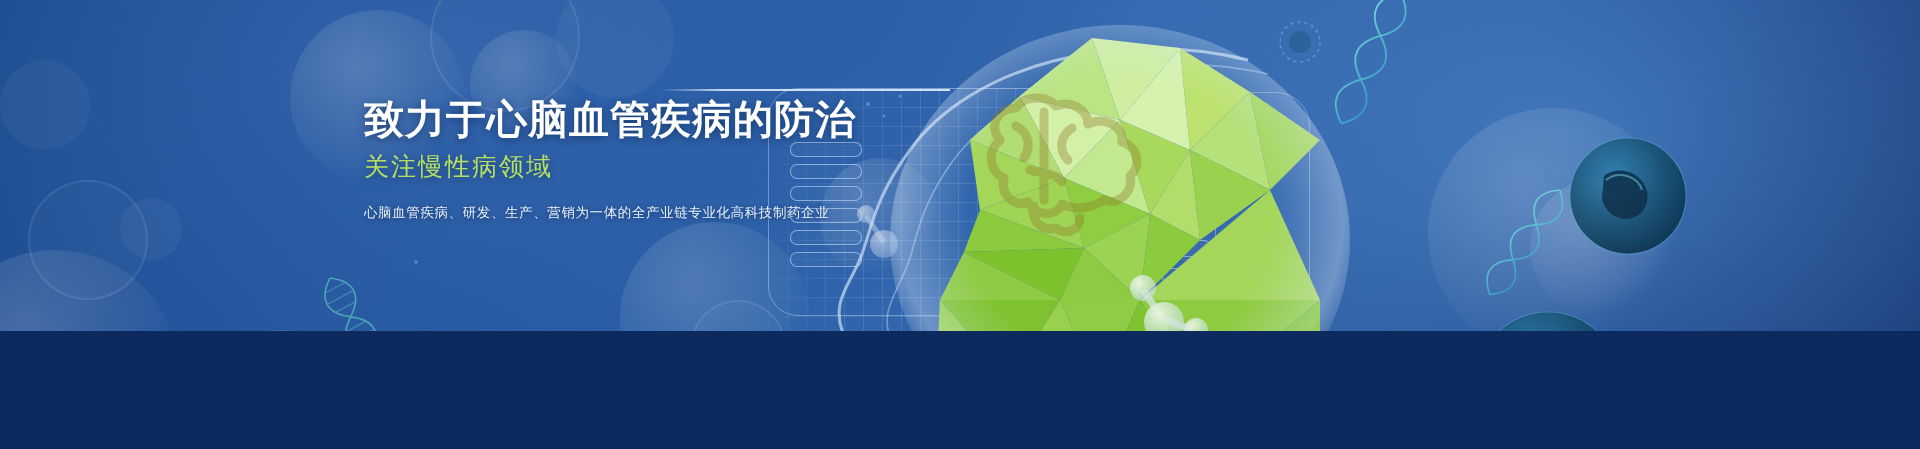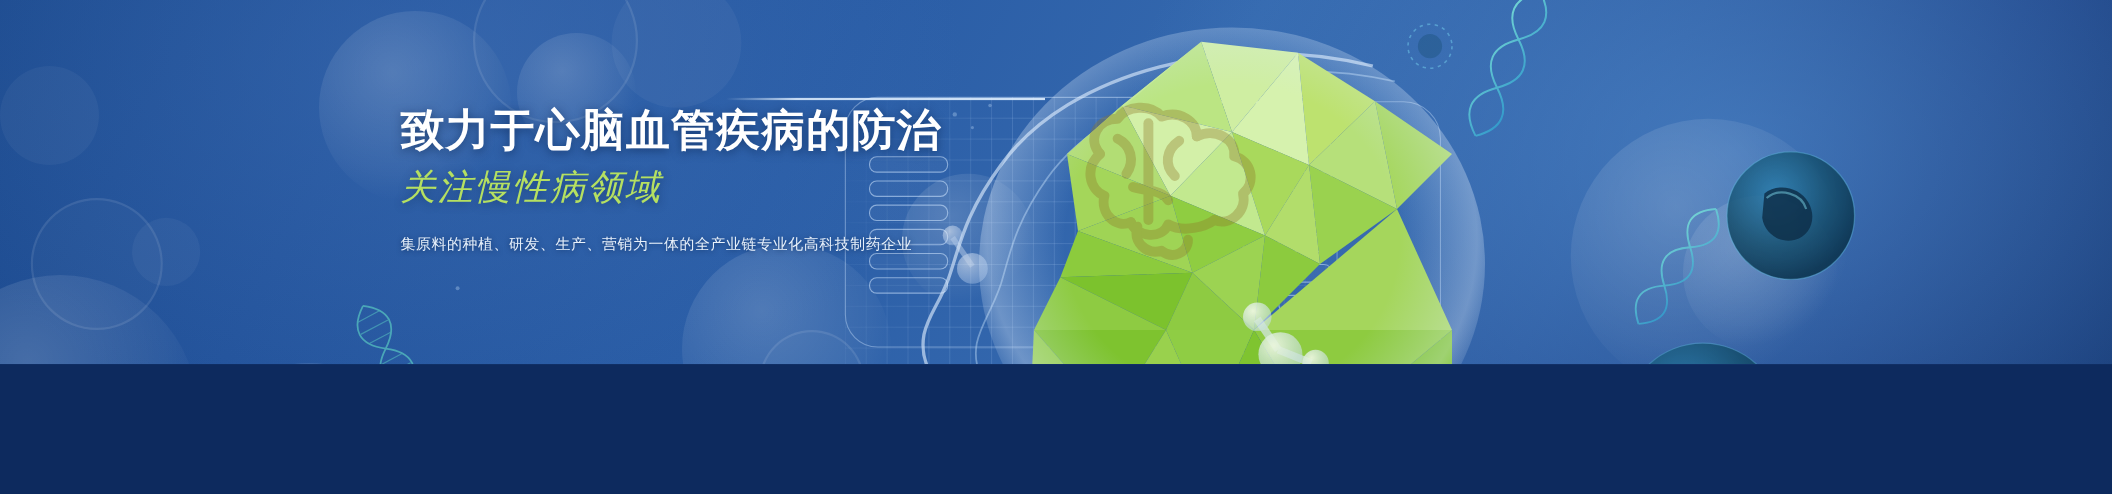--- a/index.html
+++ b/index.html
@@ -76,27 +76,26 @@
     font-weight:bold;
     line-height:1.22;
     color:#ffffff;
     letter-spacing:1px;
     white-space:nowrap;
     text-shadow:0 2px 9px rgba(6,28,66,0.55);
   }
   .headline .hl-em { color:#ffffff; }
   .subhead {
     margin-top:6px;
-    font-size:32px;
+    font-size:25px;
     line-height:1.3;
     color:#b5e061;
     letter-spacing:2px;
     white-space:nowrap;
     text-shadow:0 2px 9px rgba(6,28,66,0.45);
-    font-style:italic;
   }
   .tagline {
     margin-top:22px;
     font-size:13.5px;
     color:#e8f1fb;
     letter-spacing:0.6px;
     white-space:nowrap;
     text-shadow:0 1px 5px rgba(6,28,66,0.6);
   }
 
@@ -325,16 +324,16 @@
       <circle cx="416" cy="262" r="1.8"></circle>
         <circle cx="300" cy="338" r="1.5"></circle>
     </g>
   </svg>
 
   <div id="copy">
     <div class="headline">
       <span>致力于</span><span class="hl-em">心脑血管疾病</span><span>的防治</span>
     </div>
     <div class="subhead">关注慢性病领域</div>
-    <div class="tagline">集原料的种植、研发、生产、营销为一体的全产业链专业化高科技制药企业</div>
+    <div class="tagline">心脑血管疾病、研发、生产、营销为一体的全产业链专业化高科技制药企业</div>
   </div>
 
 </div>
 
 </body></html>

